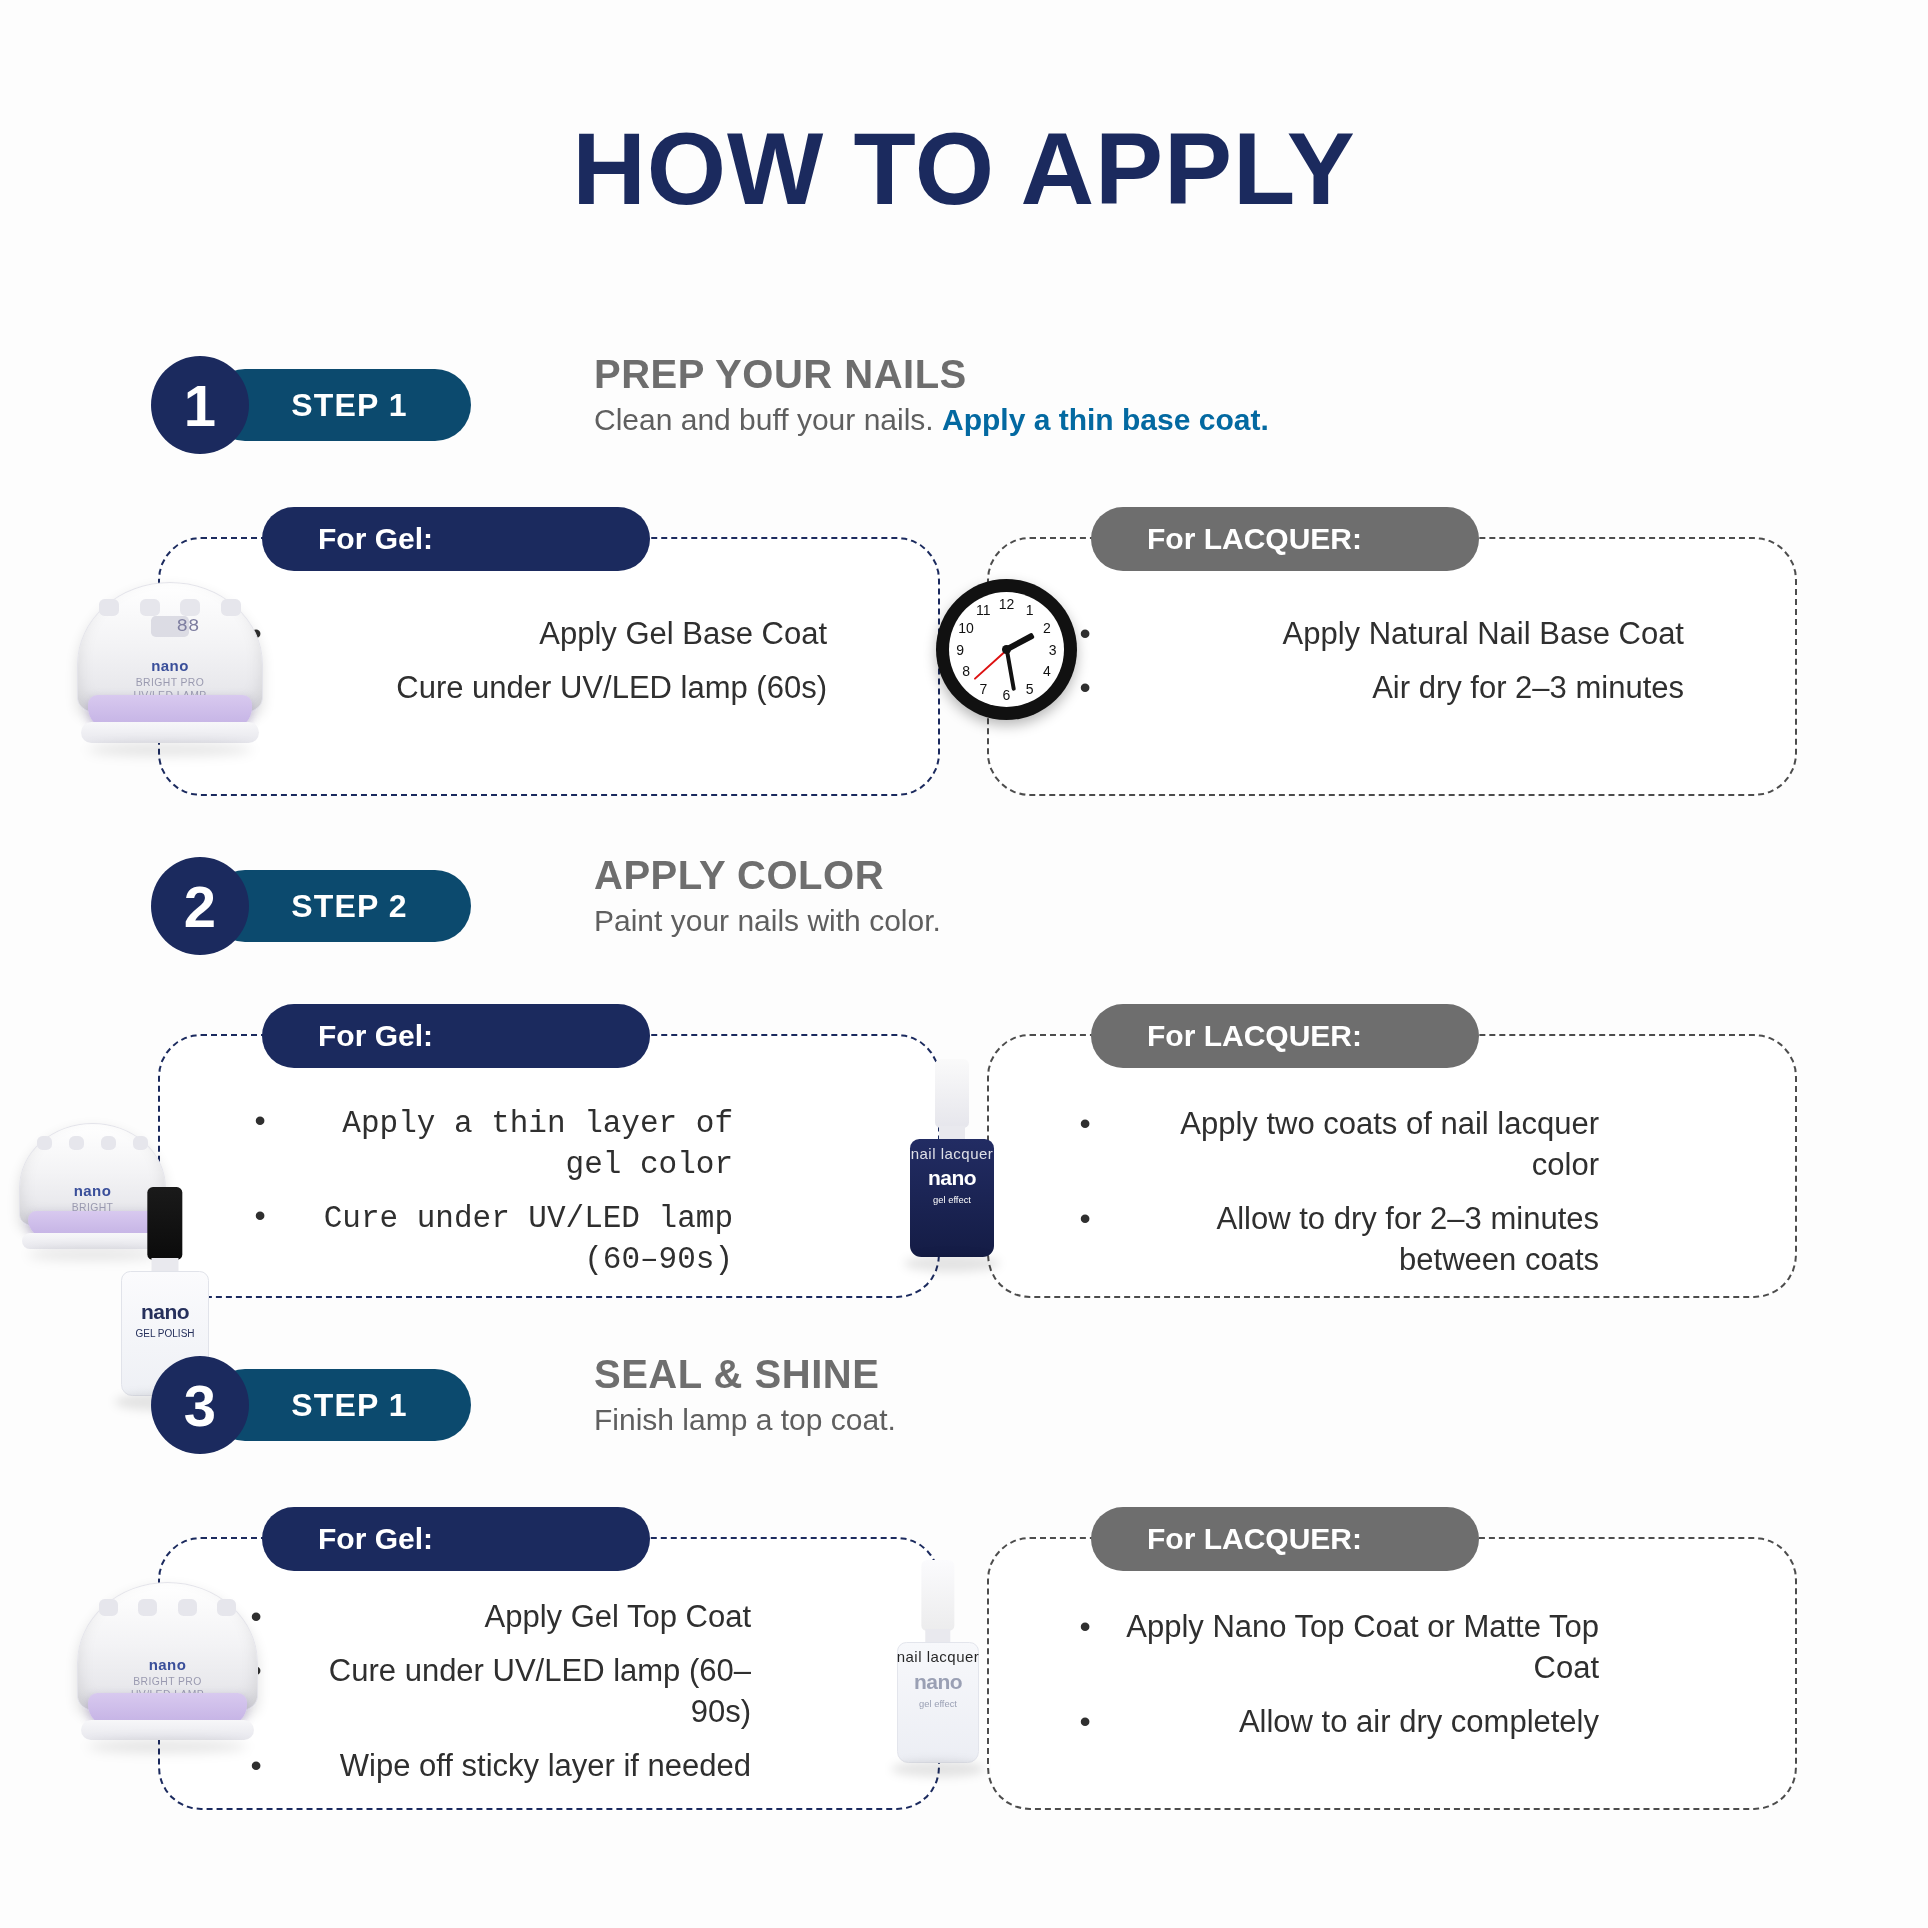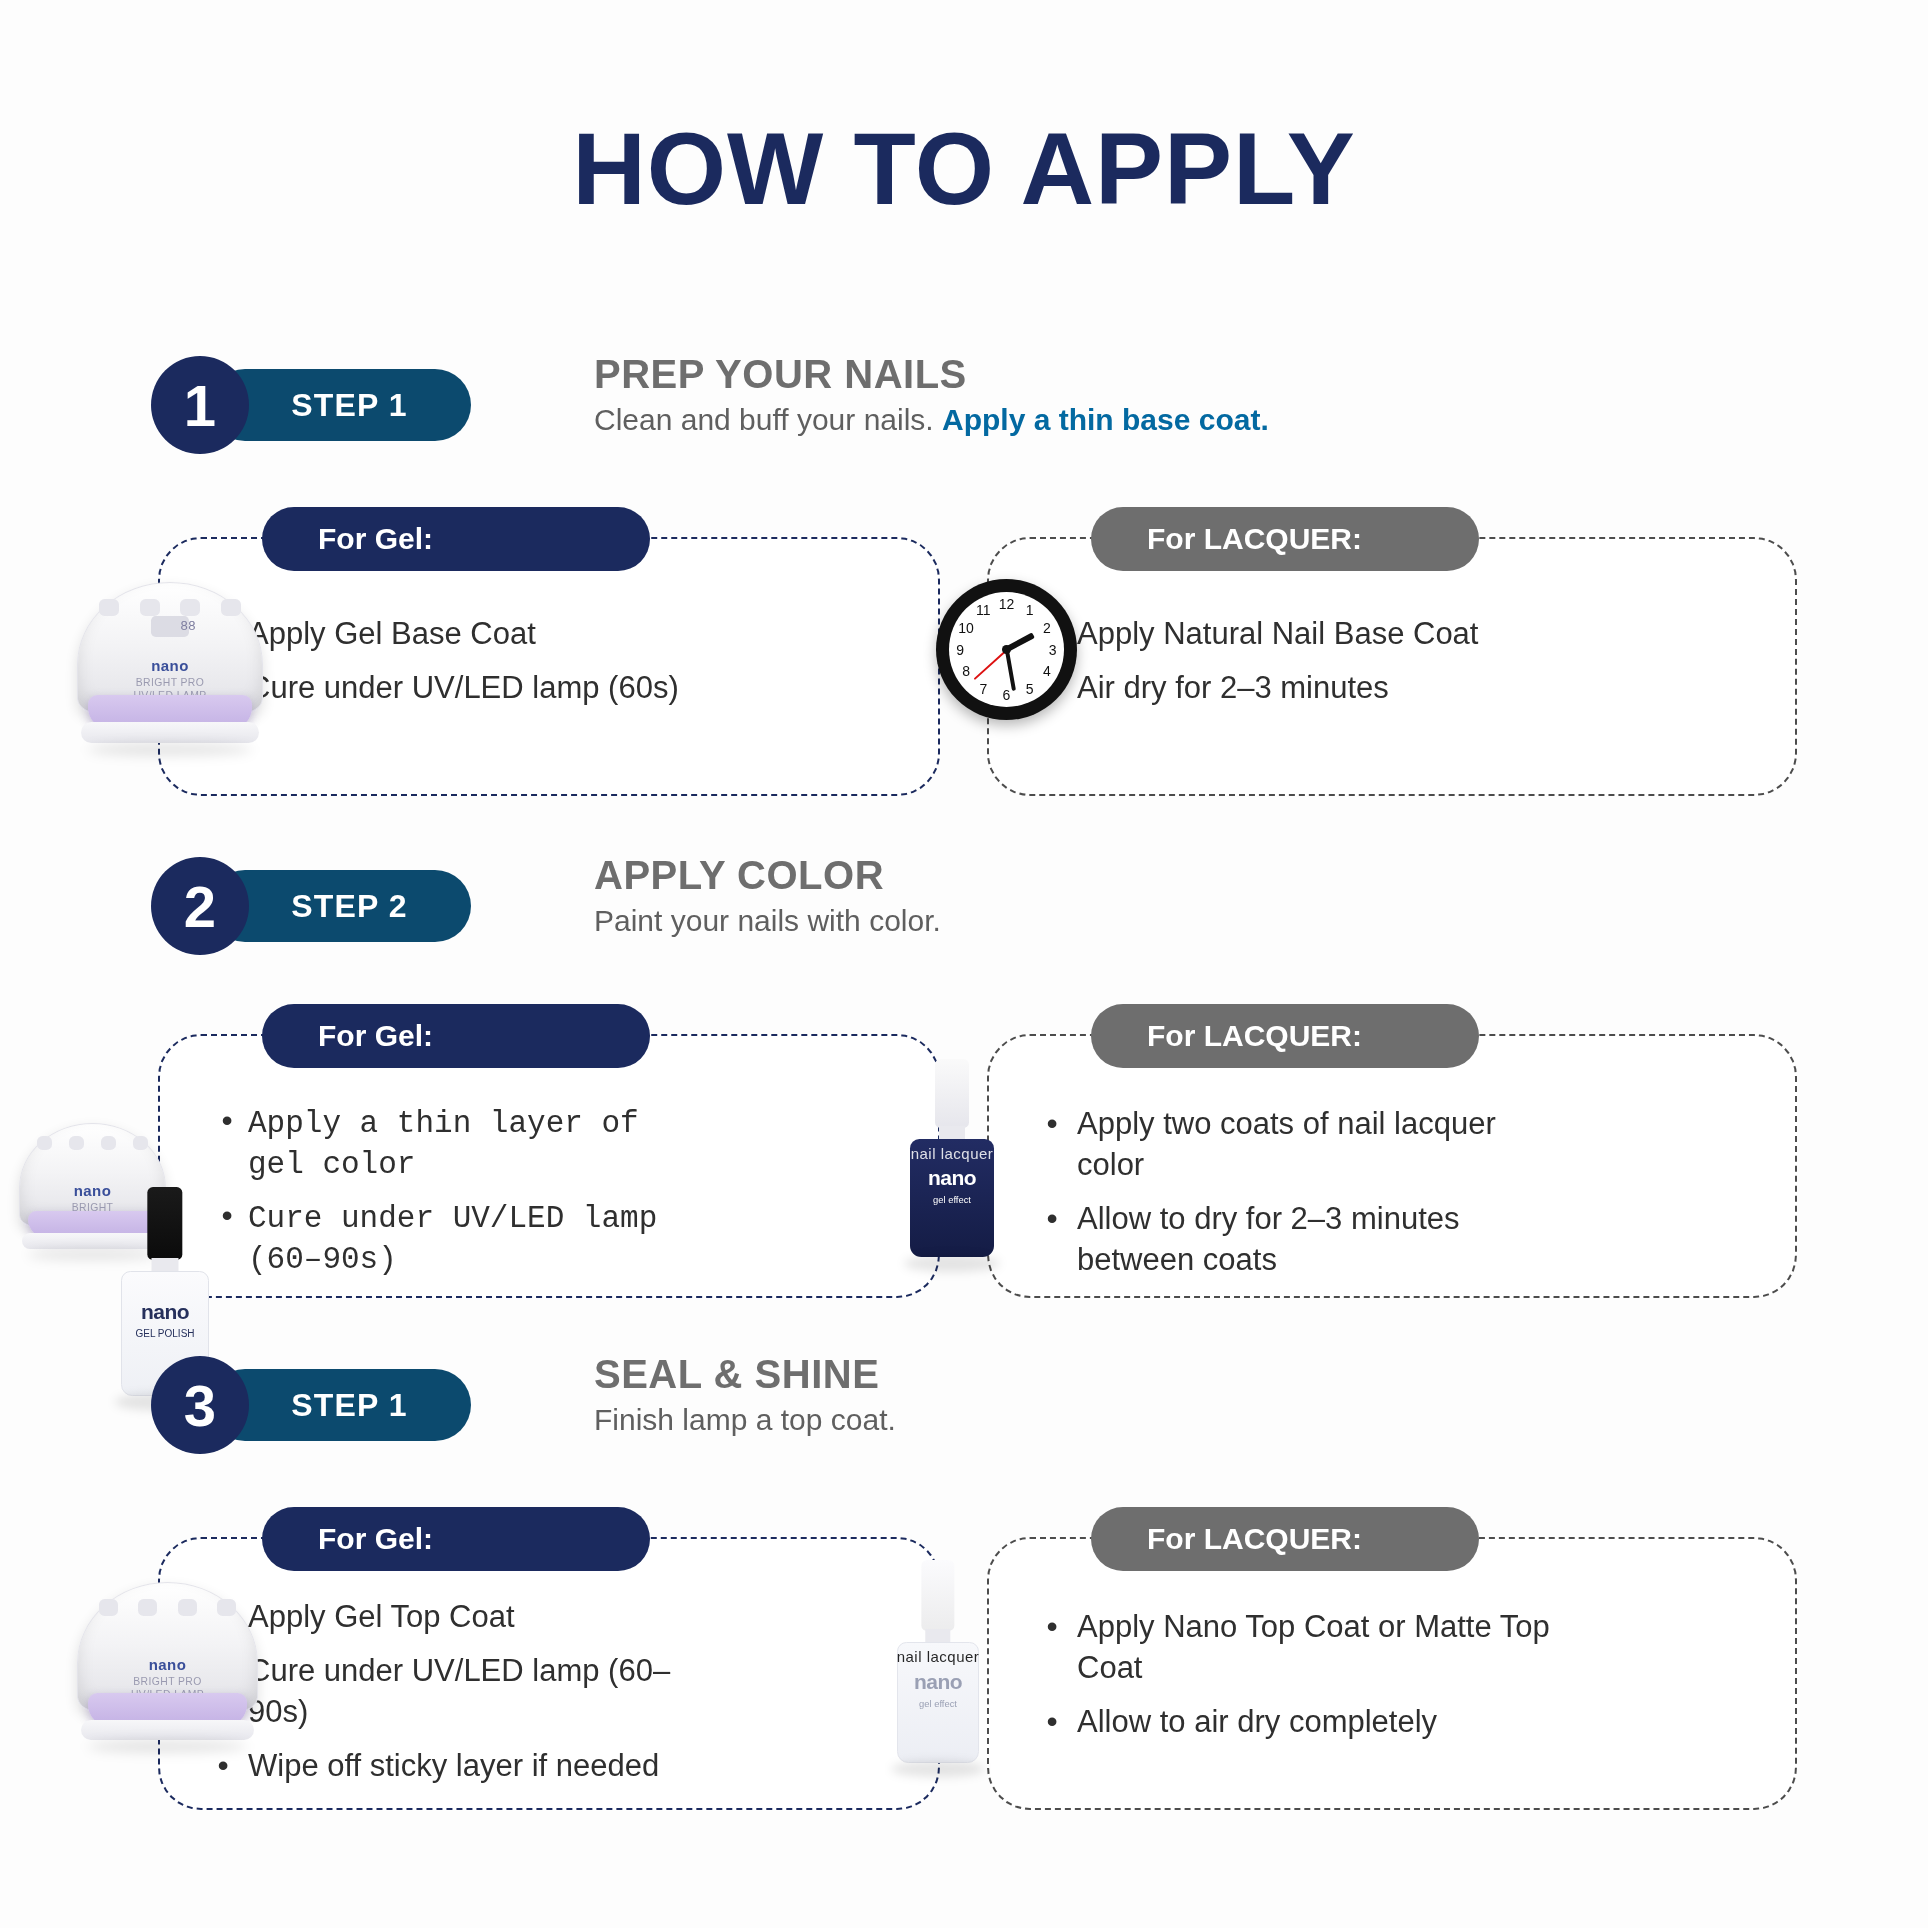--- a/index.html
+++ b/index.html
@@ -101,24 +101,25 @@
     font-size: 30px;
     font-weight: 700;
     color: #ffffff;
     z-index: 4;
   }
   .card-pill.gel { background: #1b2a5e; min-width: 388px; }
   .card-pill.lacq { background: #6e6e6e; min-width: 388px; }
 
   .bullets {
     position: absolute;
-    left: 50px;
+    left: 83px;
     top: 66px;
     width: 584px;
     list-style: none;
+    text-align: right;
   }
   .bullets li {
     position: relative;
     padding-left: 38px;
     font-size: 31px;
     line-height: 1.32;
     color: #2f2f2f;
     margin-bottom: 13px;
   }
   .bullets li:before {
@@ -154,21 +155,21 @@
     border-radius: 5.6px;
     background: #e6e6ec;
   }
   .lamp .screen {
     position: absolute;
     left: 40%; top: 20%;
     width: 20%; height: 12%;
     border-radius: 4.7px;
     background: #dcdce4;
     color: #7e7ea0;
-    font-size: 13px;
+    font-size: 19px;
     display: flex; align-items: center; justify-content: center;
     font-family: "Liberation Mono", monospace;
     padding-left: 36px;
   }
   .lamp .brand {
     position: absolute;
     left: 28%; top: 44%;
     width: 44%;
     text-align: center;
     color: #9a9ab0;

